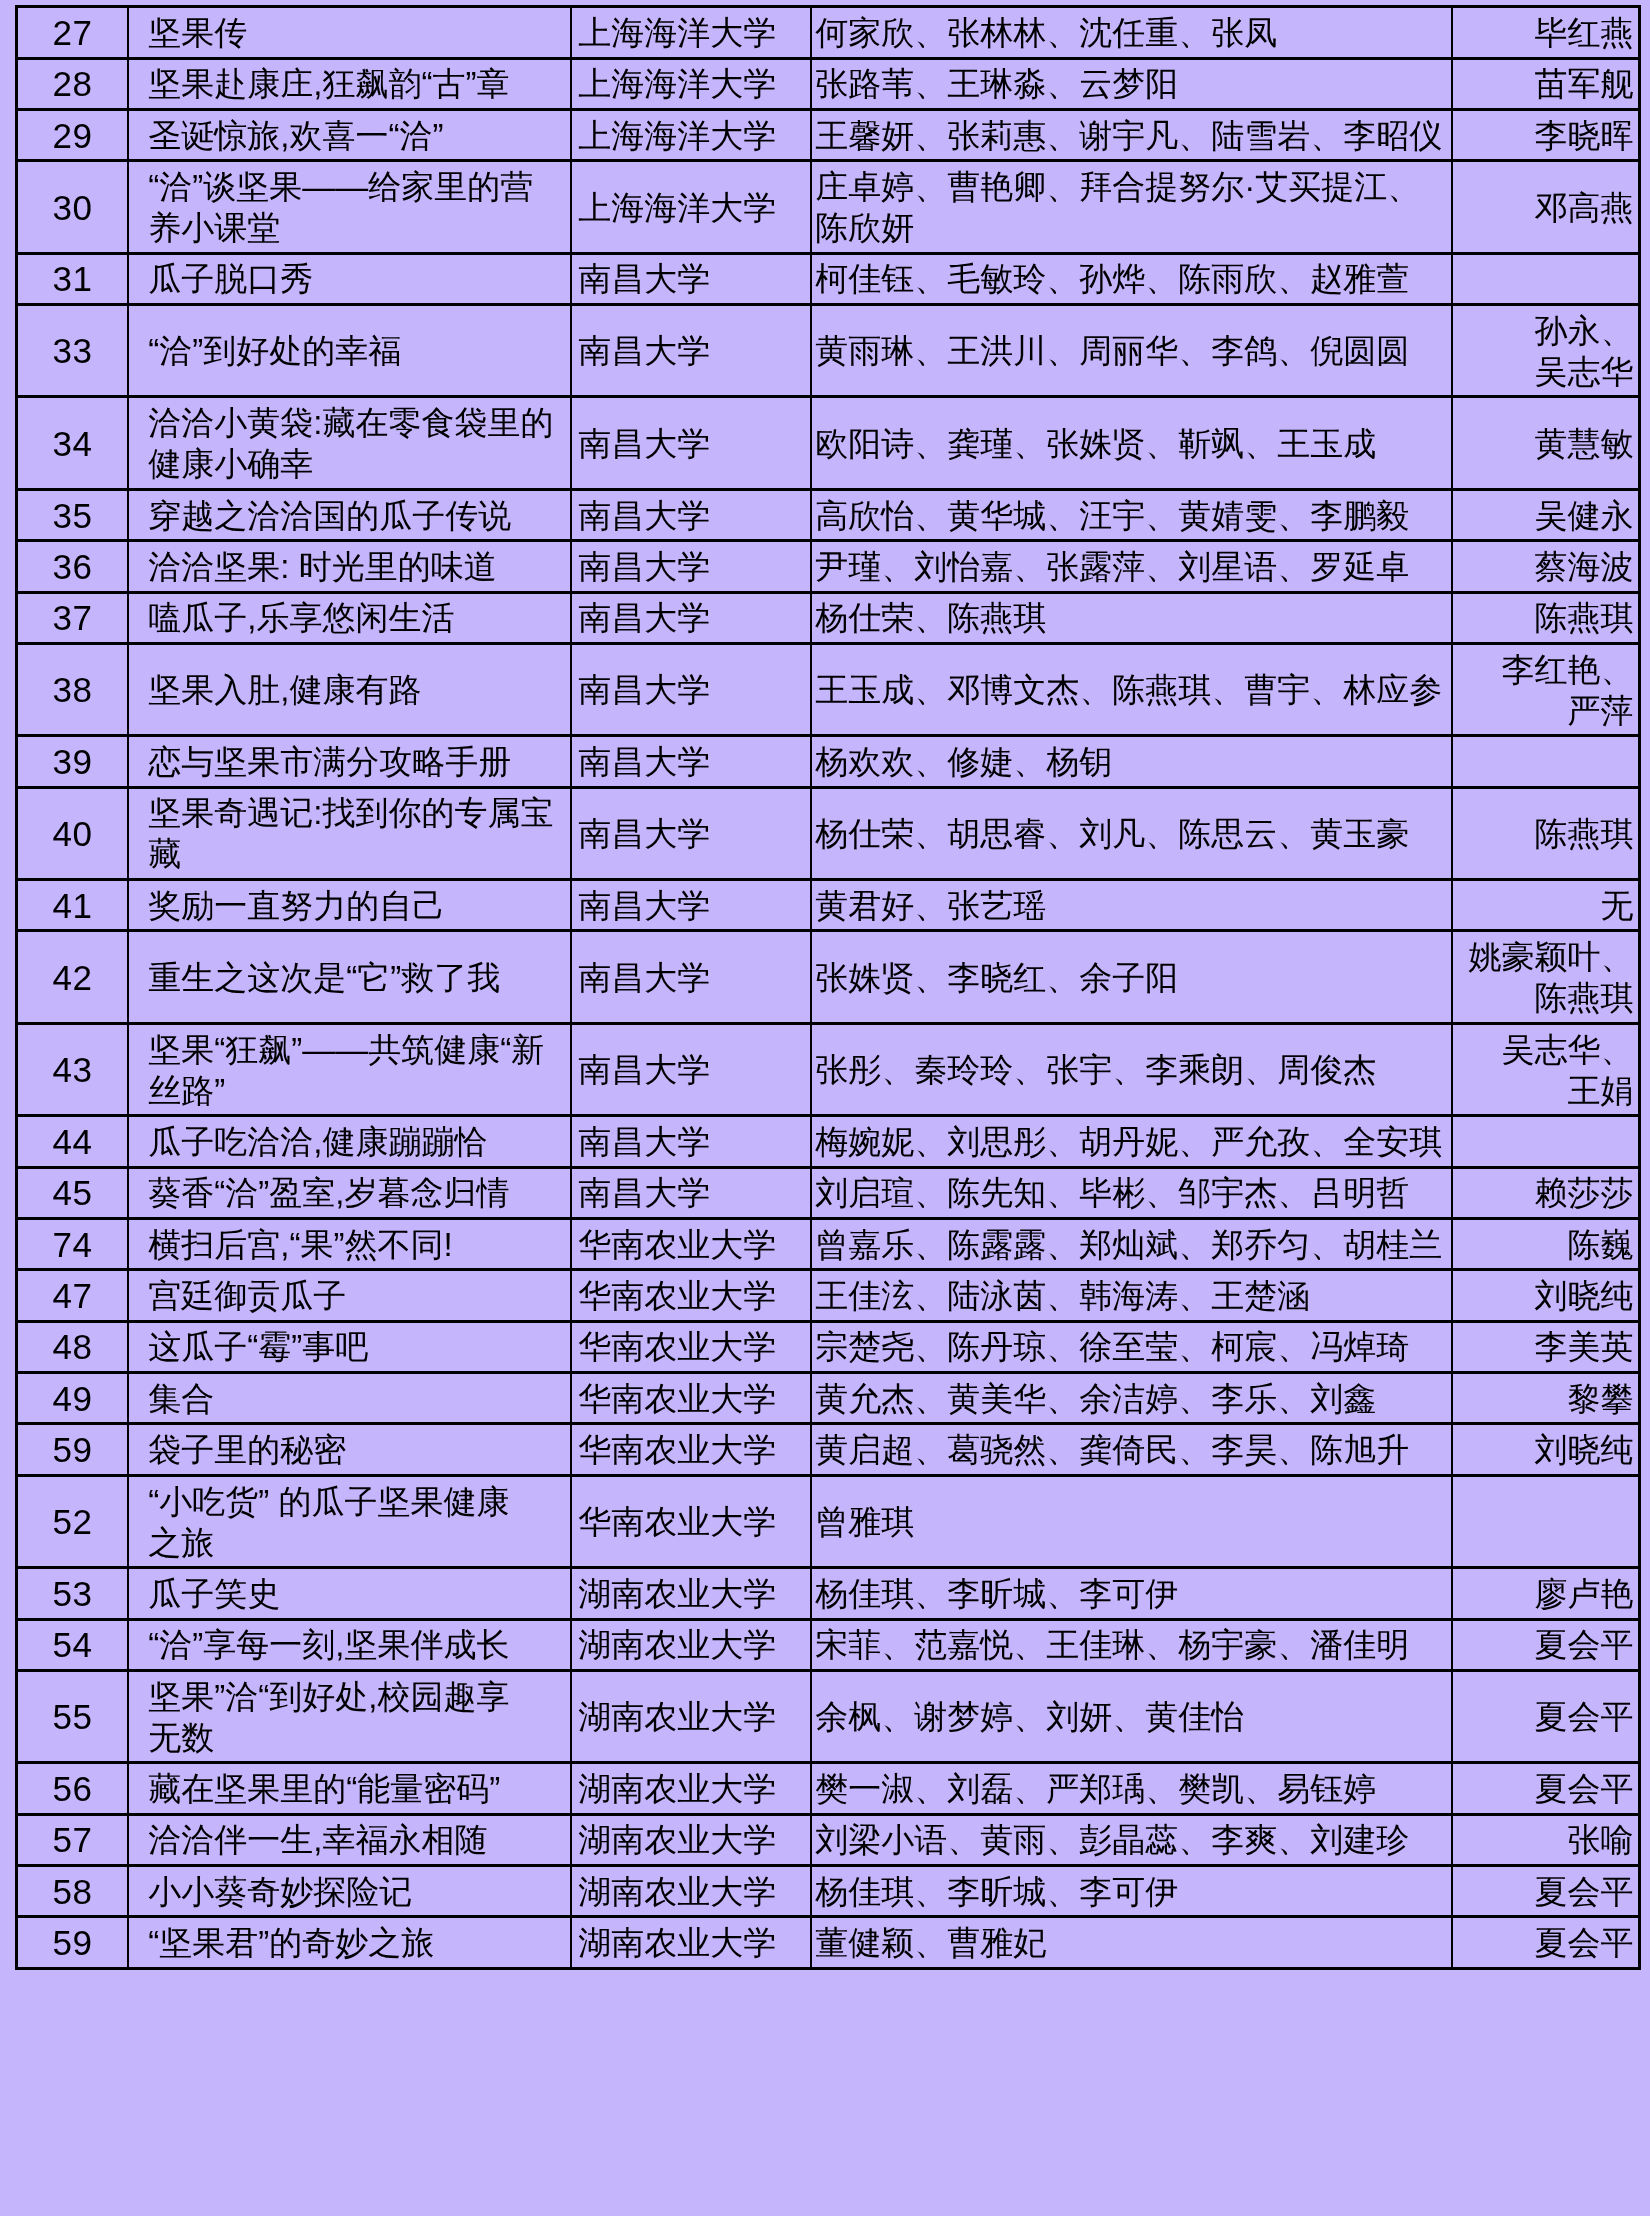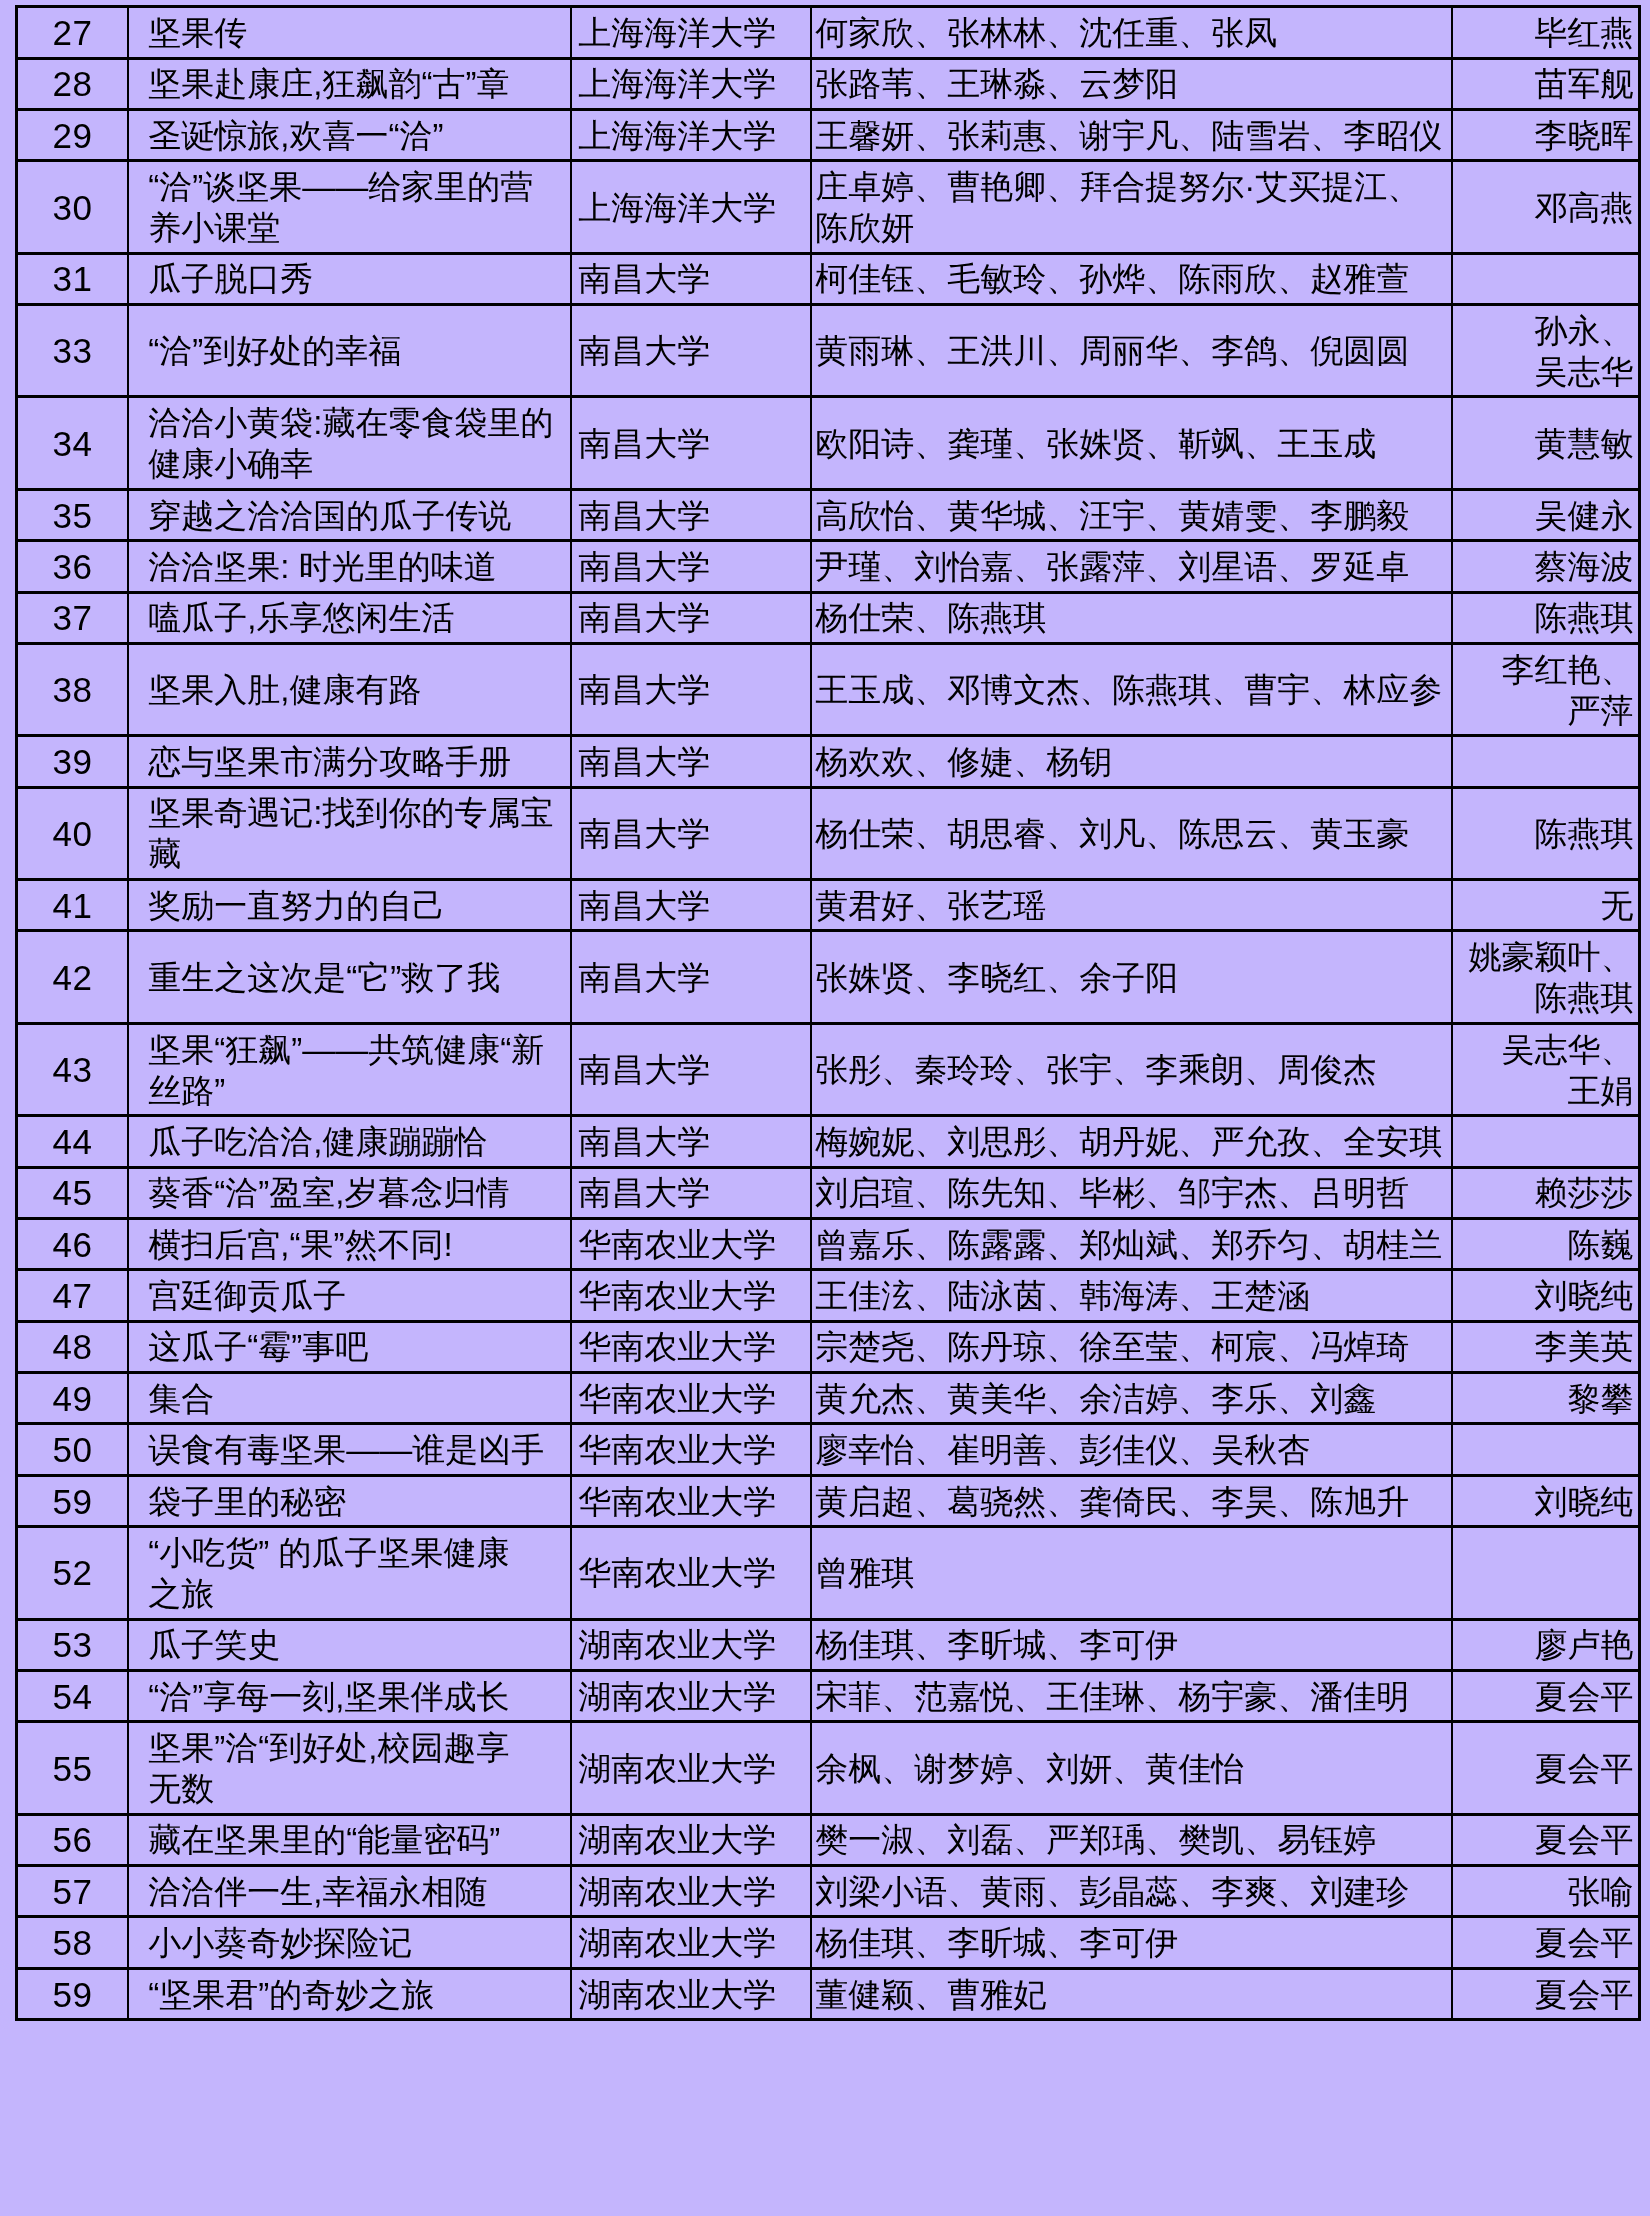--- a/index.html
+++ b/index.html
@@ -211,21 +211,21 @@
           <td class="col-advisor"></td>
         </tr>
         <tr>
           <td class="col-no">45</td>
           <td class="col-title">葵香“洽”盈室,岁暮念归情</td>
           <td class="col-school">南昌大学</td>
           <td class="col-members">刘启瑄、陈先知、毕彬、邹宇杰、吕明哲</td>
           <td class="col-advisor">赖莎莎</td>
         </tr>
         <tr>
-          <td class="col-no">46</td>
+          <td class="col-no">74</td>
           <td class="col-title">横扫后宫,“果”然不同!</td>
           <td class="col-school">华南农业大学</td>
           <td class="col-members">曾嘉乐、陈露露、郑灿斌、郑乔匀、胡桂兰</td>
           <td class="col-advisor">陈巍</td>
         </tr>
         <tr>
           <td class="col-no">47</td>
           <td class="col-title">宫廷御贡瓜子</td>
           <td class="col-school">华南农业大学</td>
           <td class="col-members">王佳泫、陆泳茵、韩海涛、王楚涵</td>
@@ -237,27 +237,20 @@
           <td class="col-school">华南农业大学</td>
           <td class="col-members">宗楚尧、陈丹琼、徐至莹、柯宸、冯焯琦</td>
           <td class="col-advisor">李美英</td>
         </tr>
         <tr>
           <td class="col-no">49</td>
           <td class="col-title">集合</td>
           <td class="col-school">华南农业大学</td>
           <td class="col-members">黄允杰、黄美华、余洁婷、李乐、刘鑫</td>
           <td class="col-advisor">黎攀</td>
-        </tr>
-        <tr>
-          <td class="col-no">50</td>
-          <td class="col-title">误食有毒坚果——谁是凶手</td>
-          <td class="col-school">华南农业大学</td>
-          <td class="col-members">廖幸怡、崔明善、彭佳仪、吴秋杏</td>
-          <td class="col-advisor"></td>
         </tr>
         <tr>
           <td class="col-no">59</td>
           <td class="col-title">袋子里的秘密</td>
           <td class="col-school">华南农业大学</td>
           <td class="col-members">黄启超、葛骁然、龚倚民、李昊、陈旭升</td>
           <td class="col-advisor">刘晓纯</td>
         </tr>
         <tr>
           <td class="col-no">52</td>

